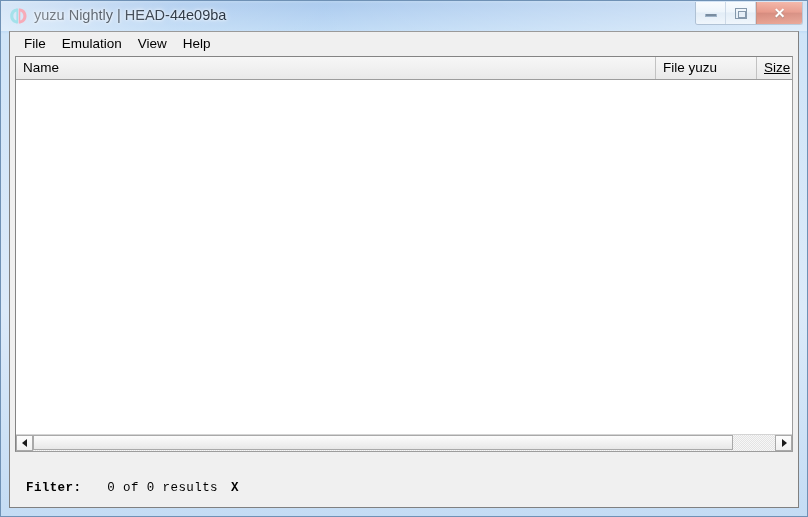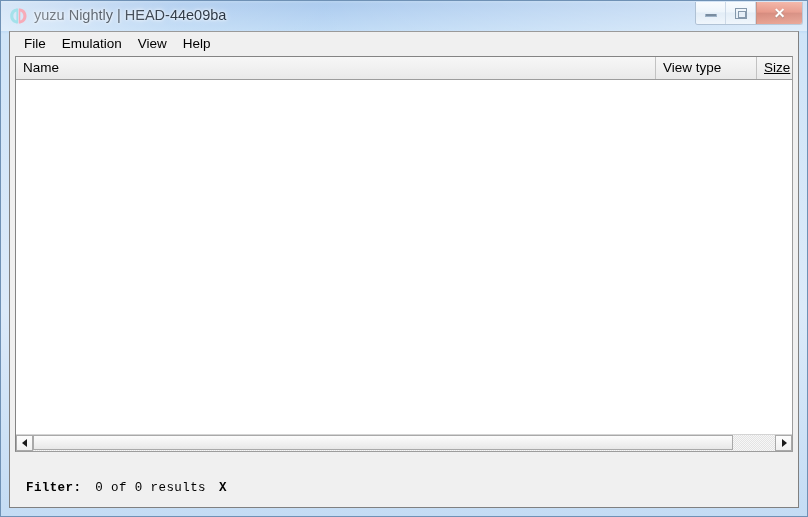--- a/index.html
+++ b/index.html
@@ -257,21 +257,21 @@
     height: 26px;
     display: flex;
     align-items: center;
   }
   #filter-label {
     font-family: "Liberation Mono", monospace;
     font-size: 12.5px;
     font-weight: bold;
     color: #000000;
     margin-left: 11px;
-    margin-right: 3px;
+    margin-right: 25px;
     white-space: nowrap;
     letter-spacing: 0.4px;
   }
   #filter-input {
     width: 588px;
     height: 20px;
     background: #ffffff;
     border: 1px solid #8a8a8a;
     border-top-color: #6f6f6f;
     border-left-color: #6f6f6f;
@@ -280,21 +280,21 @@
     color: #000000;
     padding: 0 3px;
     outline: none;
     letter-spacing: 0.4px;
   }
   #filter-input::placeholder { color: #9a9a9a; opacity: 1; }
   #results-count {
     font-family: "Liberation Mono", monospace;
     font-size: 12.5px;
     color: #000000;
-    margin-left: 11px;
+    margin-left: 1px;
     white-space: nowrap;
     letter-spacing: 0.4px;
   }
   #clear-filter-button {
     font-family: "Liberation Mono", monospace;
     font-size: 12.5px;
     font-weight: bold;
     color: #000000;
     margin-left: 13px;
     cursor: default;
@@ -342,21 +342,21 @@
       <div class="menu-item">File</div>
       <div class="menu-item">Emulation</div>
       <div class="menu-item">View</div>
       <div class="menu-item">Help</div>
     </div>
 
     <div id="game-list">
 
       <div id="list-header">
         <div class="col-header" id="col-name">Name</div>
-        <div class="col-header" id="col-filetype">View type</div>
+        <div class="col-header" id="col-filetype">File yuzu</div>
         <div class="col-header" id="col-size">Size</div>
       </div>
 
       <div id="list-body"></div>
 
       <div id="h-scrollbar">
         <div class="scroll-arrow" id="scroll-left-arrow">
           <span class="arrow-glyph"></span>
         </div>
         <div id="scroll-track">

